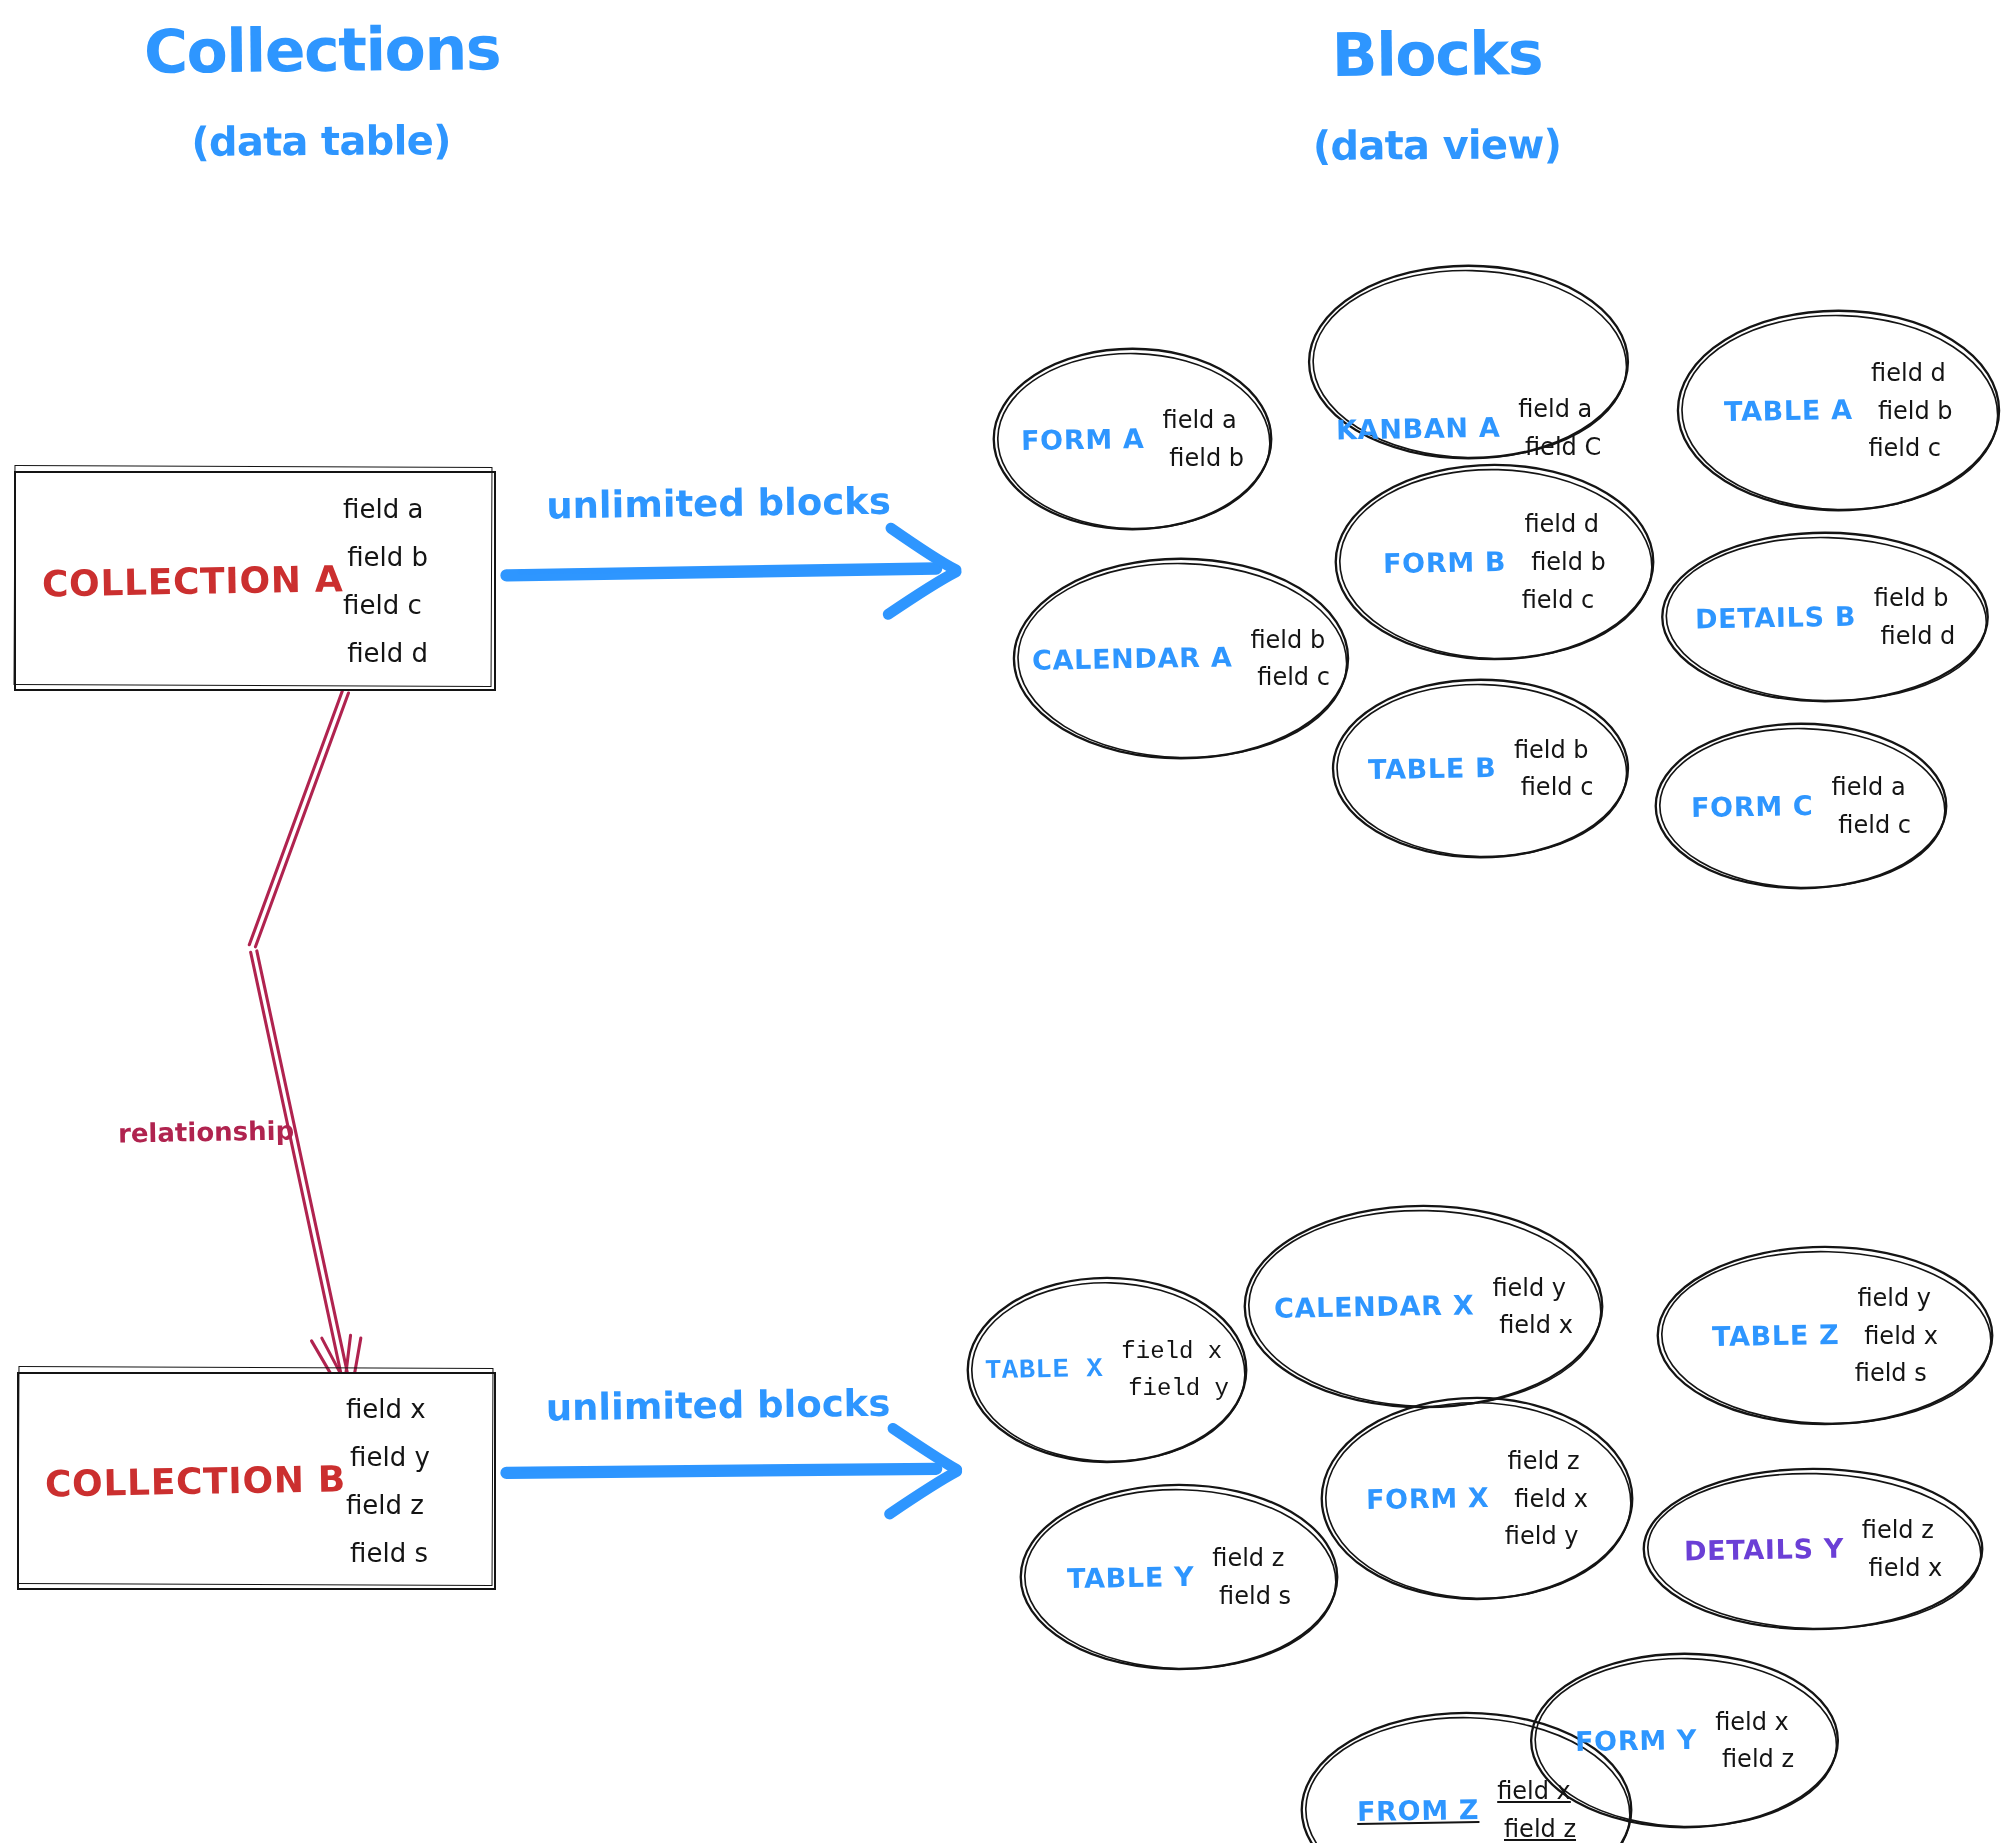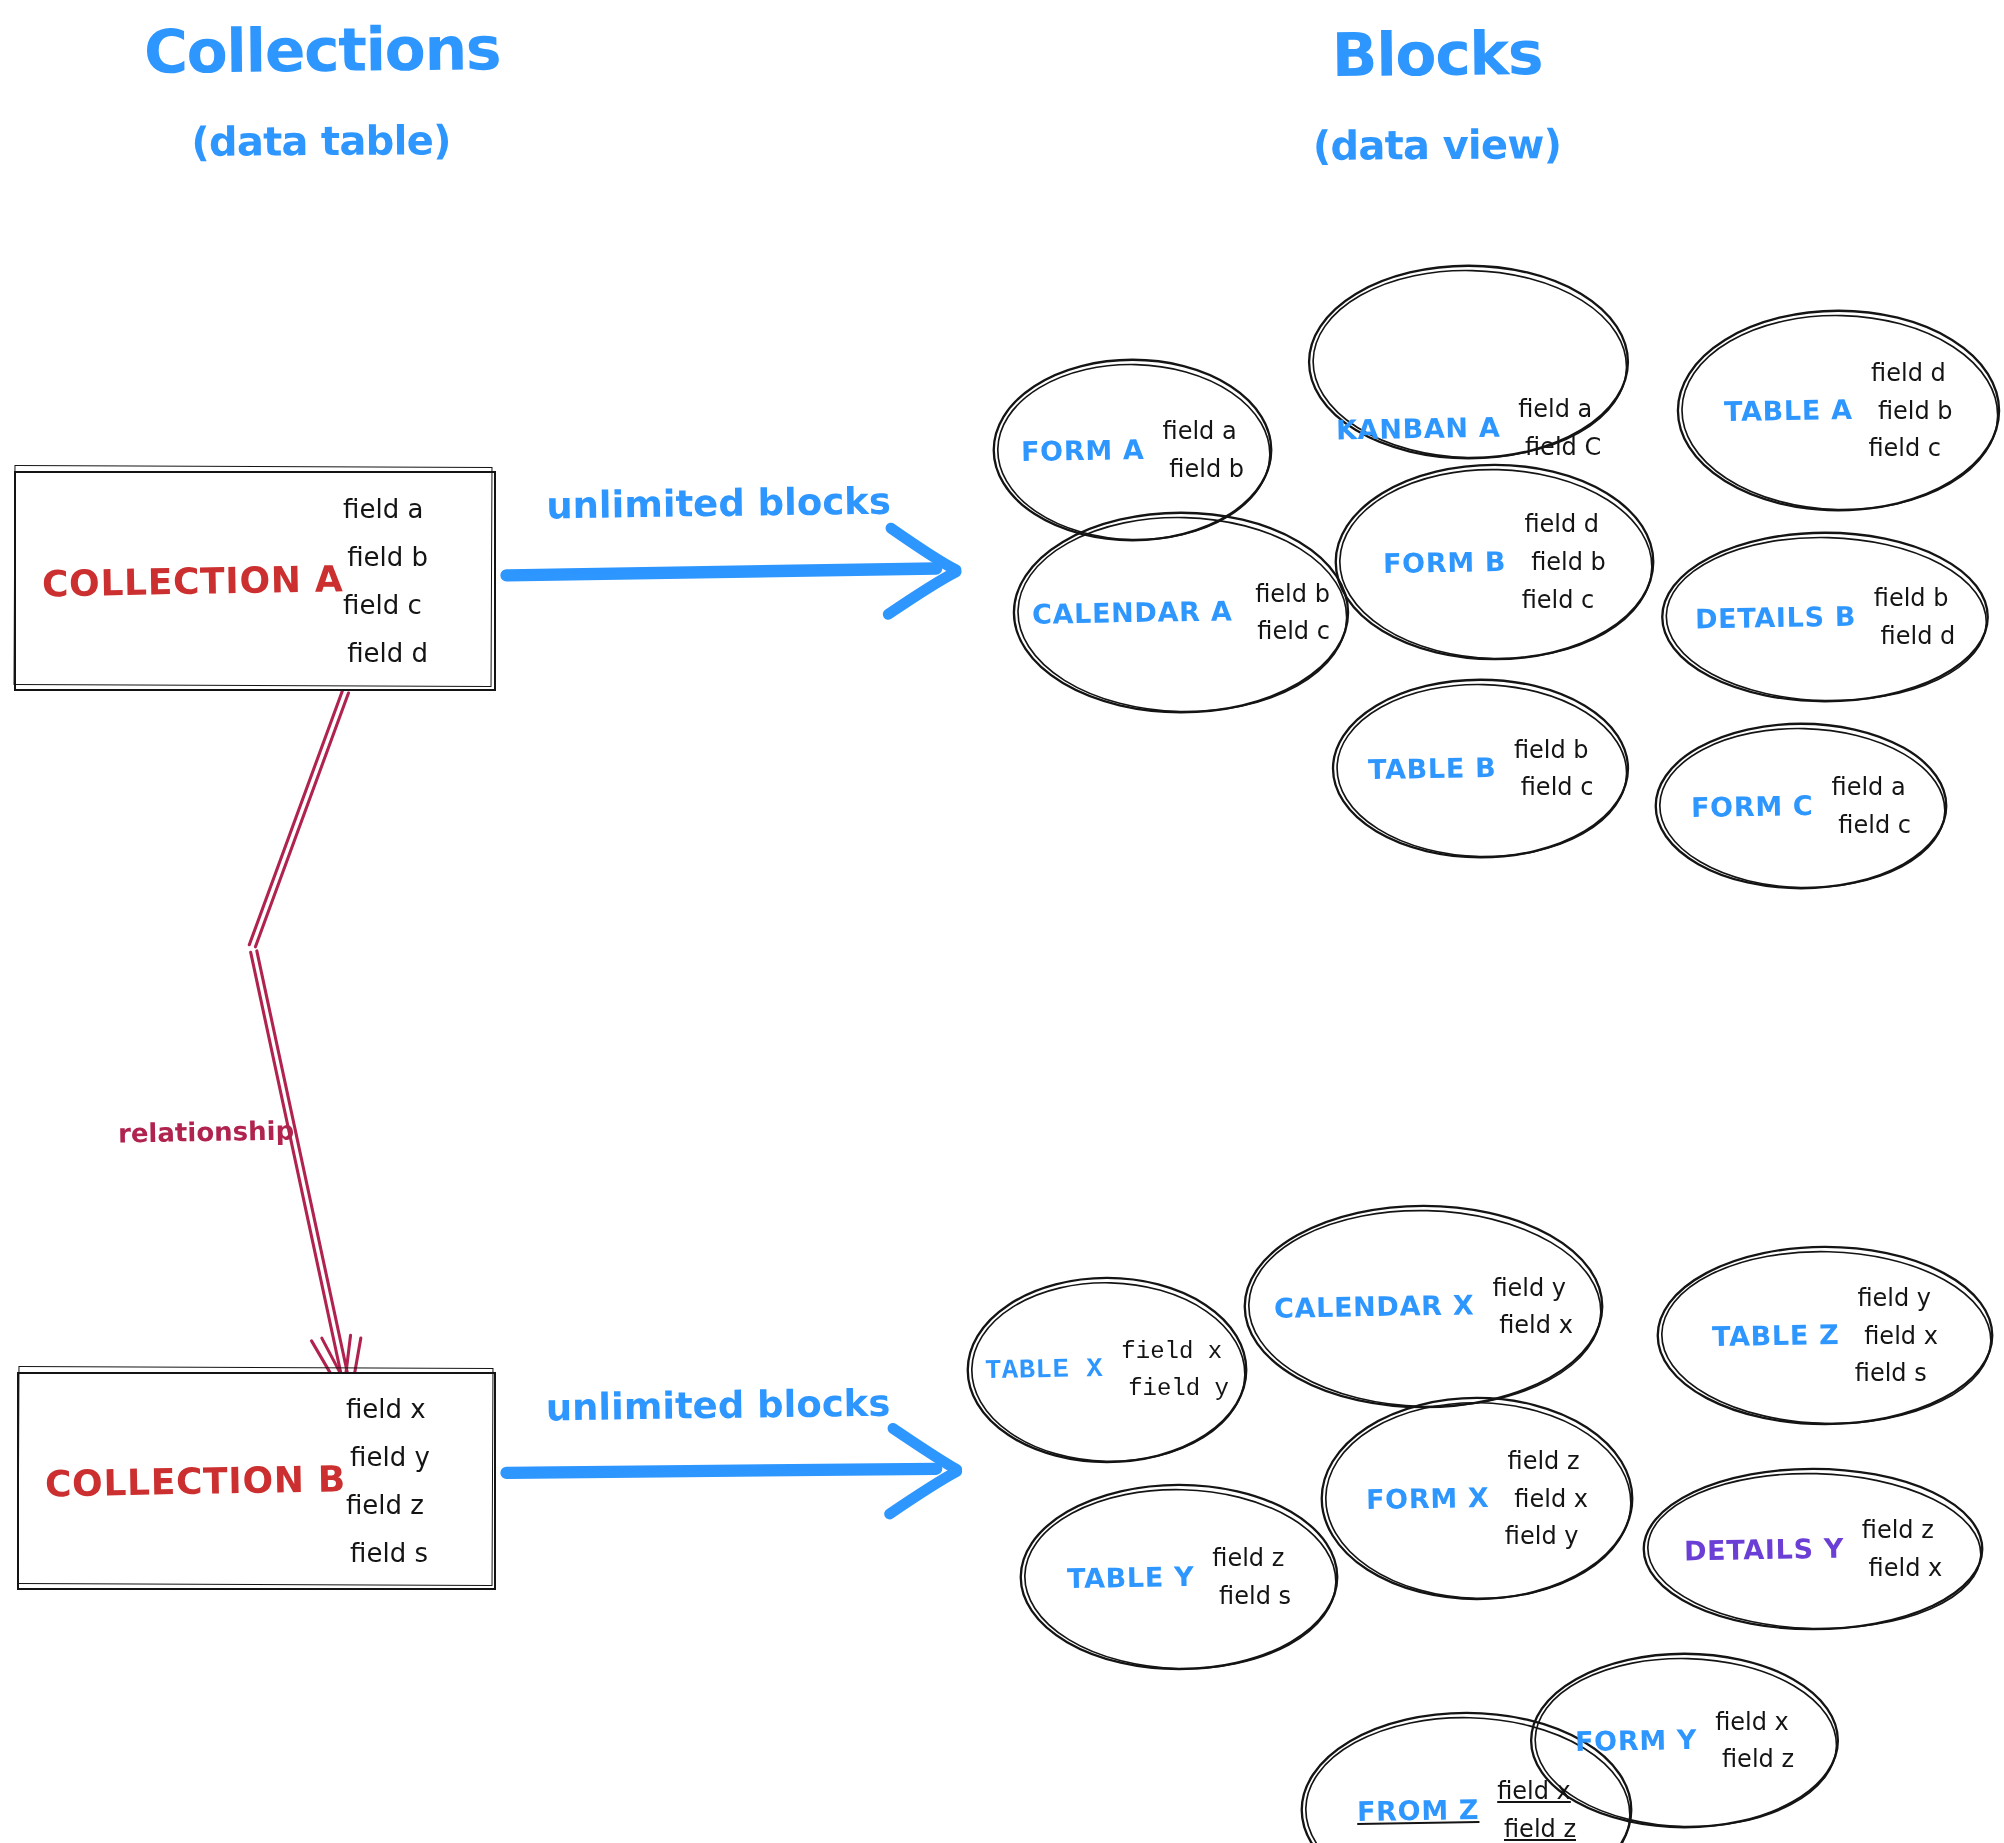--- a/index.html
+++ b/index.html
@@ -191,21 +191,21 @@
         <span>field z</span>
         <span>field s</span>
       </div>
   </div>
 
   <div class="arrow-label" style="left:513px;top:482px;width:411px;">unlimited blocks</div>
   <div class="arrow-label" style="left:506px;top:1384px;width:424px;">unlimited blocks</div>
   <div class="relationship-label" style="left:118px;top:1117px;">relationship</div>
 
   <div id="blocks-root">
-      <div class="block" style="left: 991px; top: 357px; width: 283px; height: 186px;">
+      <div class="block" style="left: 991px; top: 346px; width: 283px; height: 186px;">
         <svg class="sketch" viewBox="0 0 414 272">
           <ellipse cx="207" cy="136" rx="203" ry="132" fill="none" stroke="#141414" stroke-width="3.4" transform="rotate(0 207 136)"></ellipse>
           <ellipse cx="209" cy="139" rx="199" ry="128" fill="none" stroke="#141414" stroke-width="2.4" transform="rotate(1.4 207 136)"></ellipse>
         </svg>
         <div class="block-inner">
           <span class="block-label" style="color: rgb(46, 150, 255);">FORM A</span>
           <div class="block-fields">
             <span>field a</span>
             <span>field b</span>
           </div>
@@ -231,21 +231,21 @@
         </svg>
         <div class="block-inner">
           <span class="block-label" style="color: rgb(46, 150, 255);">TABLE A</span>
           <div class="block-fields">
             <span>field d</span>
             <span>field b</span>
             <span>field c</span>
           </div>
         </div>
       </div>
-      <div class="block" style="left: 1011px; top: 510px; width: 340px; height: 205px; text-align: right;">
+      <div class="block" style="left: 1011px; top: 556px; width: 340px; height: 205px;">
         <svg class="sketch" viewBox="0 0 497 300">
           <ellipse cx="248.5" cy="150" rx="244.5" ry="146" fill="none" stroke="#141414" stroke-width="3.4" transform="rotate(0 248.5 150)"></ellipse>
           <ellipse cx="250.5" cy="153" rx="240.5" ry="142" fill="none" stroke="#141414" stroke-width="2.4" transform="rotate(1.4 248.5 150)"></ellipse>
         </svg>
         <div class="block-inner">
           <span class="block-label" style="color: rgb(46, 150, 255);">CALENDAR A</span>
           <div class="block-fields">
             <span>field b</span>
             <span>field c</span>
           </div>

